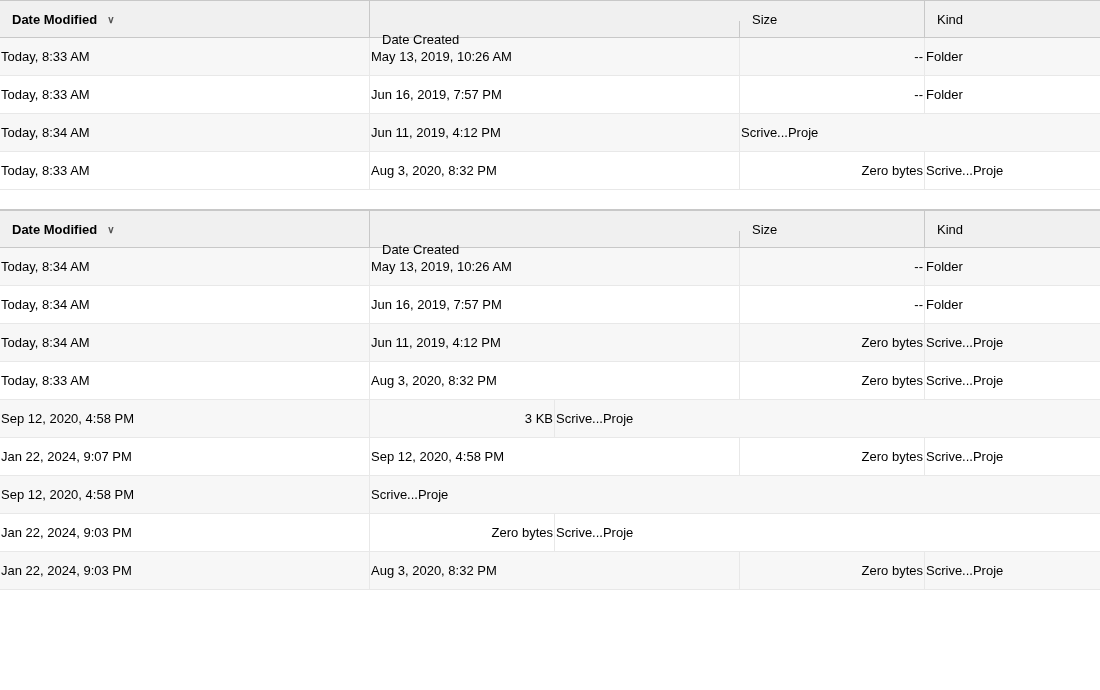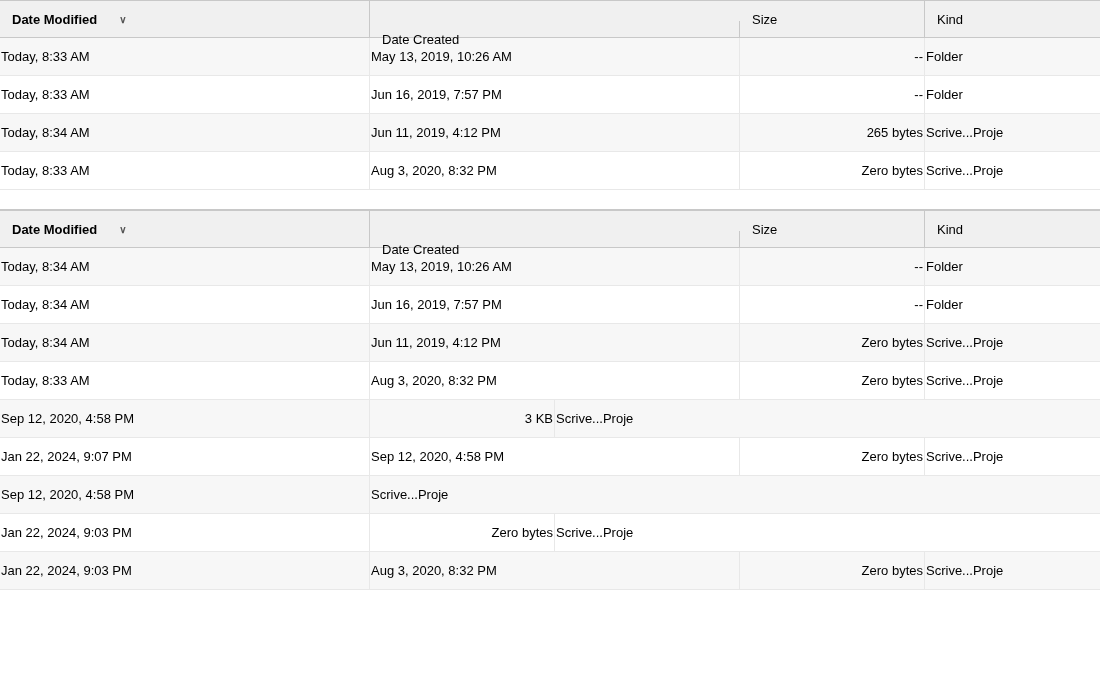--- a/index.html
+++ b/index.html
@@ -25,21 +25,21 @@
       height: 38px;
       align-items: center;
     }
 
     .col-date-modified {
       width: 370px;
       min-width: 370px;
       padding: 0 12px;
       display: flex;
       align-items: center;
-      gap: 18px;
+      gap: 6px;
       border-right: 1px solid #c8c8c8;
       font-weight: 600;
       height: 100%;
     }
 
     .col-date-created {
       width: 370px;
       min-width: 370px;
       padding: 0 12px;
       border-right: 1px solid #c8c8c8;
@@ -148,21 +148,20 @@
     </div>
     <div class="data-row">
       <div class="data-cell date-modified">Today, 8:33 AM</div>
       <div class="data-cell date-created">Jun 16, 2019, 7:57 PM</div>
       <div class="data-cell size">--</div>
       <div class="data-cell kind">Folder</div>
     </div>
     <div class="data-row">
       <div class="data-cell date-modified">Today, 8:34 AM</div>
       <div class="data-cell date-created">Jun 11, 2019, 4:12 PM</div>
-      <div class="data-cell size">265 bytes</div>
       <div class="data-cell kind">Scrive...Proje</div>
     </div>
     <div class="data-row">
       <div class="data-cell date-modified">Today, 8:33 AM</div>
       <div class="data-cell date-created">Aug 3, 2020, 8:32 PM</div>
       <div class="data-cell size">Zero bytes</div>
       <div class="data-cell kind">Scrive...Proje</div>
     </div>
     <div class="section-divider"></div>
     <div class="header-row">

